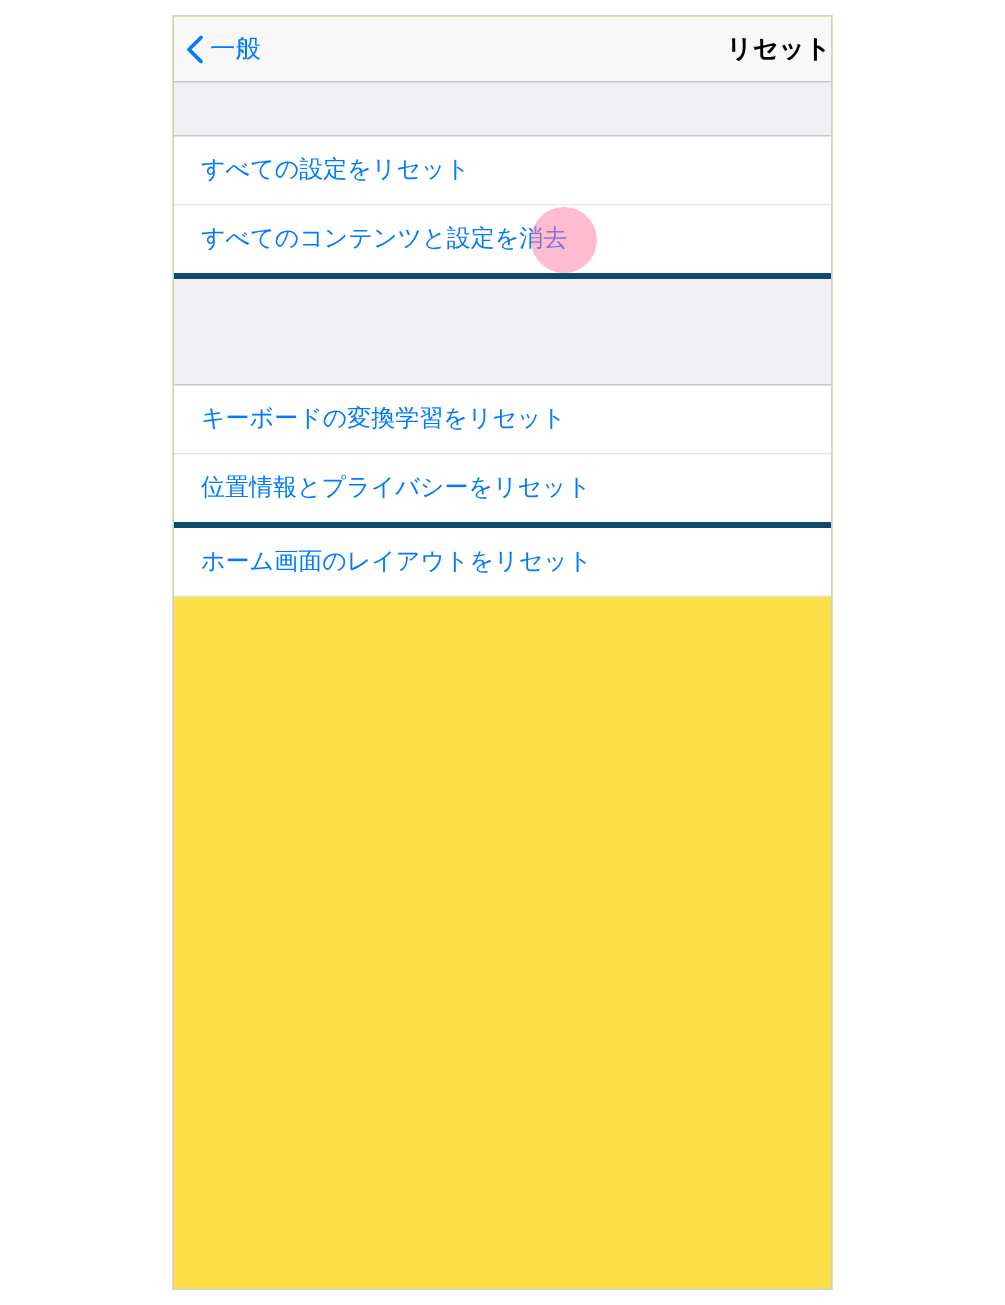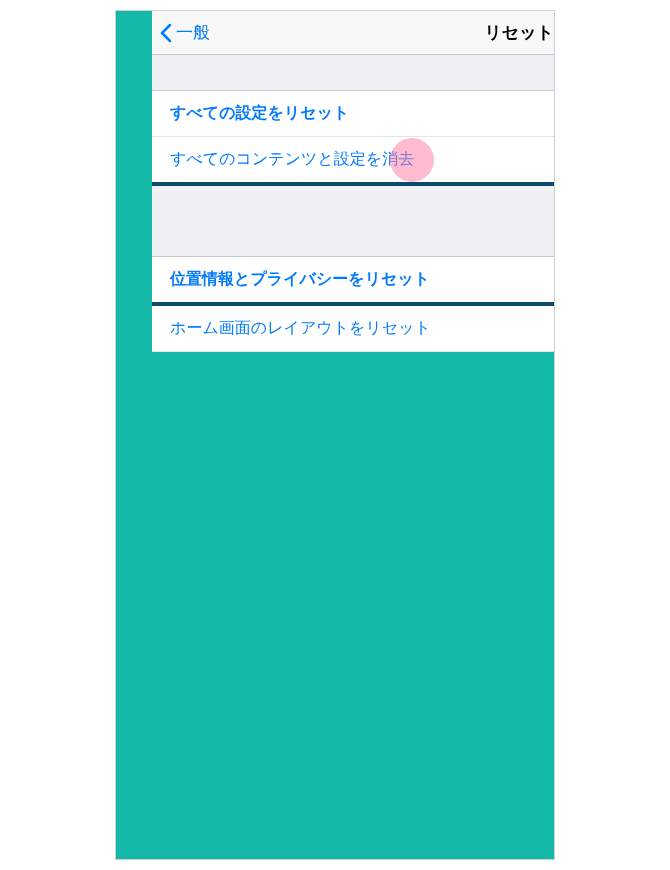--- a/index.html
+++ b/index.html
@@ -16,24 +16,23 @@
       display: flex;
       align-items: flex-start;
       justify-content: center;
       padding: 10px;
     }
     
     .device-frame {
       width: 440px;
       height: 850px;
       border: 1px solid #d0d0d0;
-      background: #14b8a6;
+      background: #fde047;
       position: relative;
       overflow: hidden;
-      padding-left: 36px;
     }
     
     .nav-bar {
       height: 44px;
       background: #f8f8f8;
       border-bottom: 1px solid #c8c7cc;
       display: flex;
       align-items: center;
       position: relative;
     }
@@ -81,21 +80,20 @@
       padding: 12px 18px;
       font-size: 16px;
       color: #007aff;
       cursor: pointer;
       border-bottom: 1px solid #e5e5e8;
       position: relative;
     }
     
     .list-item:first-child {
       border-top: 1px solid #c8c7cc;
-      font-weight: bold;
     }
     
     .list-item.last {
       border-bottom: 4px solid #0c4a6e;
     }
     
     .highlight-circle {
       position: absolute;
       width: 44px;
       height: 44px;
@@ -134,20 +132,23 @@
         <div class="highlight-circle" style="left:238px"></div>
       </div>
     </div>
 
     <div class="section-gap-small"></div>
 
 
     <div class="section-gap-small"></div>
 
     <div>
+      <div class="list-item">
+        <span>キーボードの変換学習をリセット</span>
+      </div>
       <div class="list-item last">
         <span>位置情報とプライバシーをリセット</span>
       </div>
       <div class="list-item">
         <span>ホーム画面のレイアウトをリセット</span>
       </div>
     </div>
 
   </div>
 

